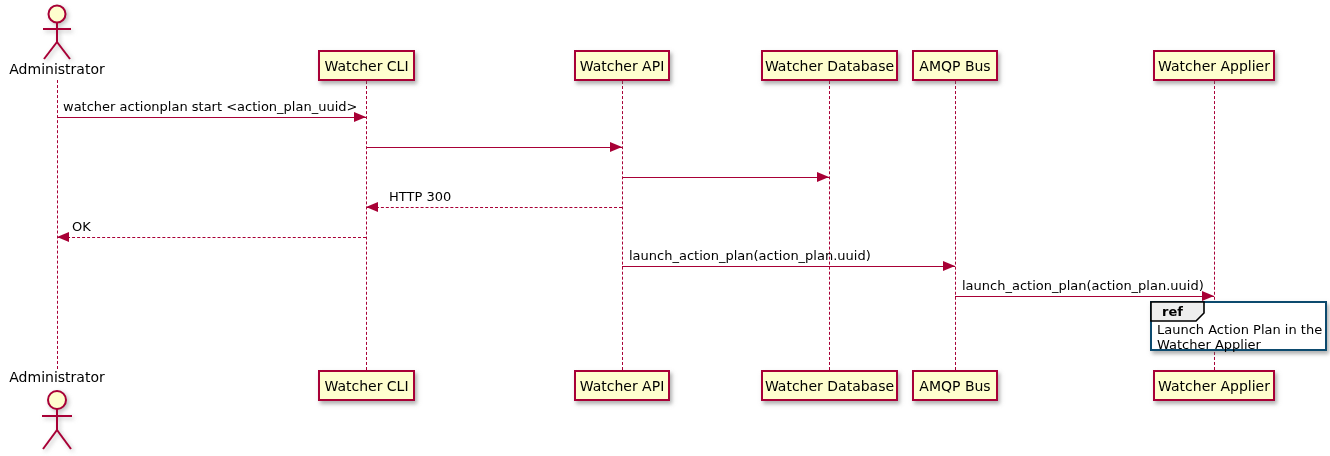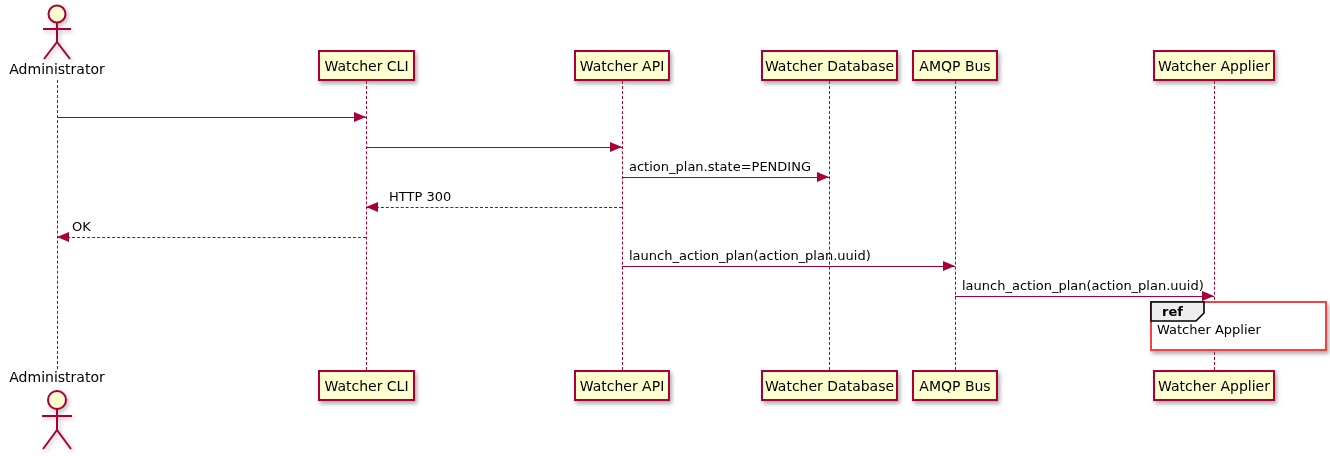--- a/index.html
+++ b/index.html
@@ -18,21 +18,21 @@
   .actor{position:absolute;filter:drop-shadow(2px 2px 2px rgba(128,128,128,.5));}
   .actor-label{position:absolute;width:110px;text-align:center;font-size:14px;white-space:nowrap;}
   .msg-label{position:absolute;font-size:13px;white-space:nowrap;line-height:14px;}
   .msg-line{position:absolute;height:0;}
   .msg-line.solid{border-top:1px solid #A80036;}
   .msg-line.dashed{border-top:1px dashed #A80036;}
   .arr{position:absolute;width:0;height:0;border-top:5px solid transparent;border-bottom:5px solid transparent;}
   .arr.right{border-left:12px solid #A80036;}
   .arr.left{border-right:12px solid #A80036;}
   .ref-box{
-    position:absolute;background:#ffffff;border:2px solid #ef4444;
+    position:absolute;background:#ffffff;border:2px solid #0c4a6e;
     box-shadow:2px 3px 4px rgba(110,110,110,.55);box-sizing:border-box;
   }
   .ref-tab{position:absolute;left:-2px;top:-2px;}
   .ref-keyword{position:absolute;left:10px;top:1px;font-size:13px;font-weight:bold;}
   .ref-text{position:absolute;left:5px;top:19px;font-size:13px;line-height:15px;white-space:nowrap;}
 </style>
 </head>
 <body>
 
 <div class="diagram">
@@ -62,27 +62,27 @@
   <div class="pbox" style="left:761px;top:50px;width:133px">
       <span>Watcher Database</span>
     </div>
   <div class="pbox" style="left:912px;top:50px;width:82px">
       <span>AMQP Bus</span>
     </div>
   <div class="pbox" style="left:1153px;top:50px;width:118px">
       <span>Watcher Applier</span>
     </div>
 
+  <div class="msg-label" style="left:63px;top:100px">watcher actionplan start &lt;action_plan_uuid&gt;</div>
   <div class="msg-line solid" style="left:57px;top:117px;width:309px"></div>
   <div class="arr right" style="left:354px;top:112px"></div>
 
   <div class="msg-line solid" style="left:366px;top:147px;width:256px"></div>
   <div class="arr right" style="left:610px;top:142px"></div>
 
-  <div class="msg-label" style="left:629px;top:160px">action_plan.state=PENDING</div>
   <div class="msg-line solid" style="left:622px;top:177px;width:207px"></div>
   <div class="arr right" style="left:817px;top:172px"></div>
 
   <div class="msg-label" style="left:389px;top:190px">HTTP 300</div>
   <div class="msg-line dashed" style="left:366px;top:207px;width:256px"></div>
   <div class="arr left" style="left:366px;top:202px"></div>
 
   <div class="msg-label" style="left:72px;top:220px">OK</div>
   <div class="msg-line dashed" style="left:57px;top:237px;width:309px"></div>
   <div class="arr left" style="left:57px;top:232px"></div>
@@ -94,20 +94,21 @@
   <div class="msg-label" style="left:962px;top:279px">launch_action_plan(action_plan.uuid)</div>
   <div class="msg-line solid" style="left:955px;top:296px;width:259px"></div>
   <div class="arr right" style="left:1202px;top:291px"></div>
 
   <div class="ref-box" style="left:1150px;top:301px;width:177px;height:50px">
     <svg class="ref-tab" width="56" height="21" viewBox="0 0 56 21">
       <polygon points="1,1 54,1 54,12 46,20 1,20" fill="#EEEEEE" stroke="#000000" stroke-width="1.6"></polygon>
     </svg>
     <span class="ref-keyword">ref</span>
     <div class="ref-text">
+      <div>Launch Action Plan in the</div>
       <div>Watcher Applier</div>
     </div>
   </div>
 
   <div class="pbox" style="left:318px;top:370px;width:93px">
       <span>Watcher CLI</span>
     </div>
   <div class="pbox" style="left:574px;top:370px;width:92px">
       <span>Watcher API</span>
     </div>

